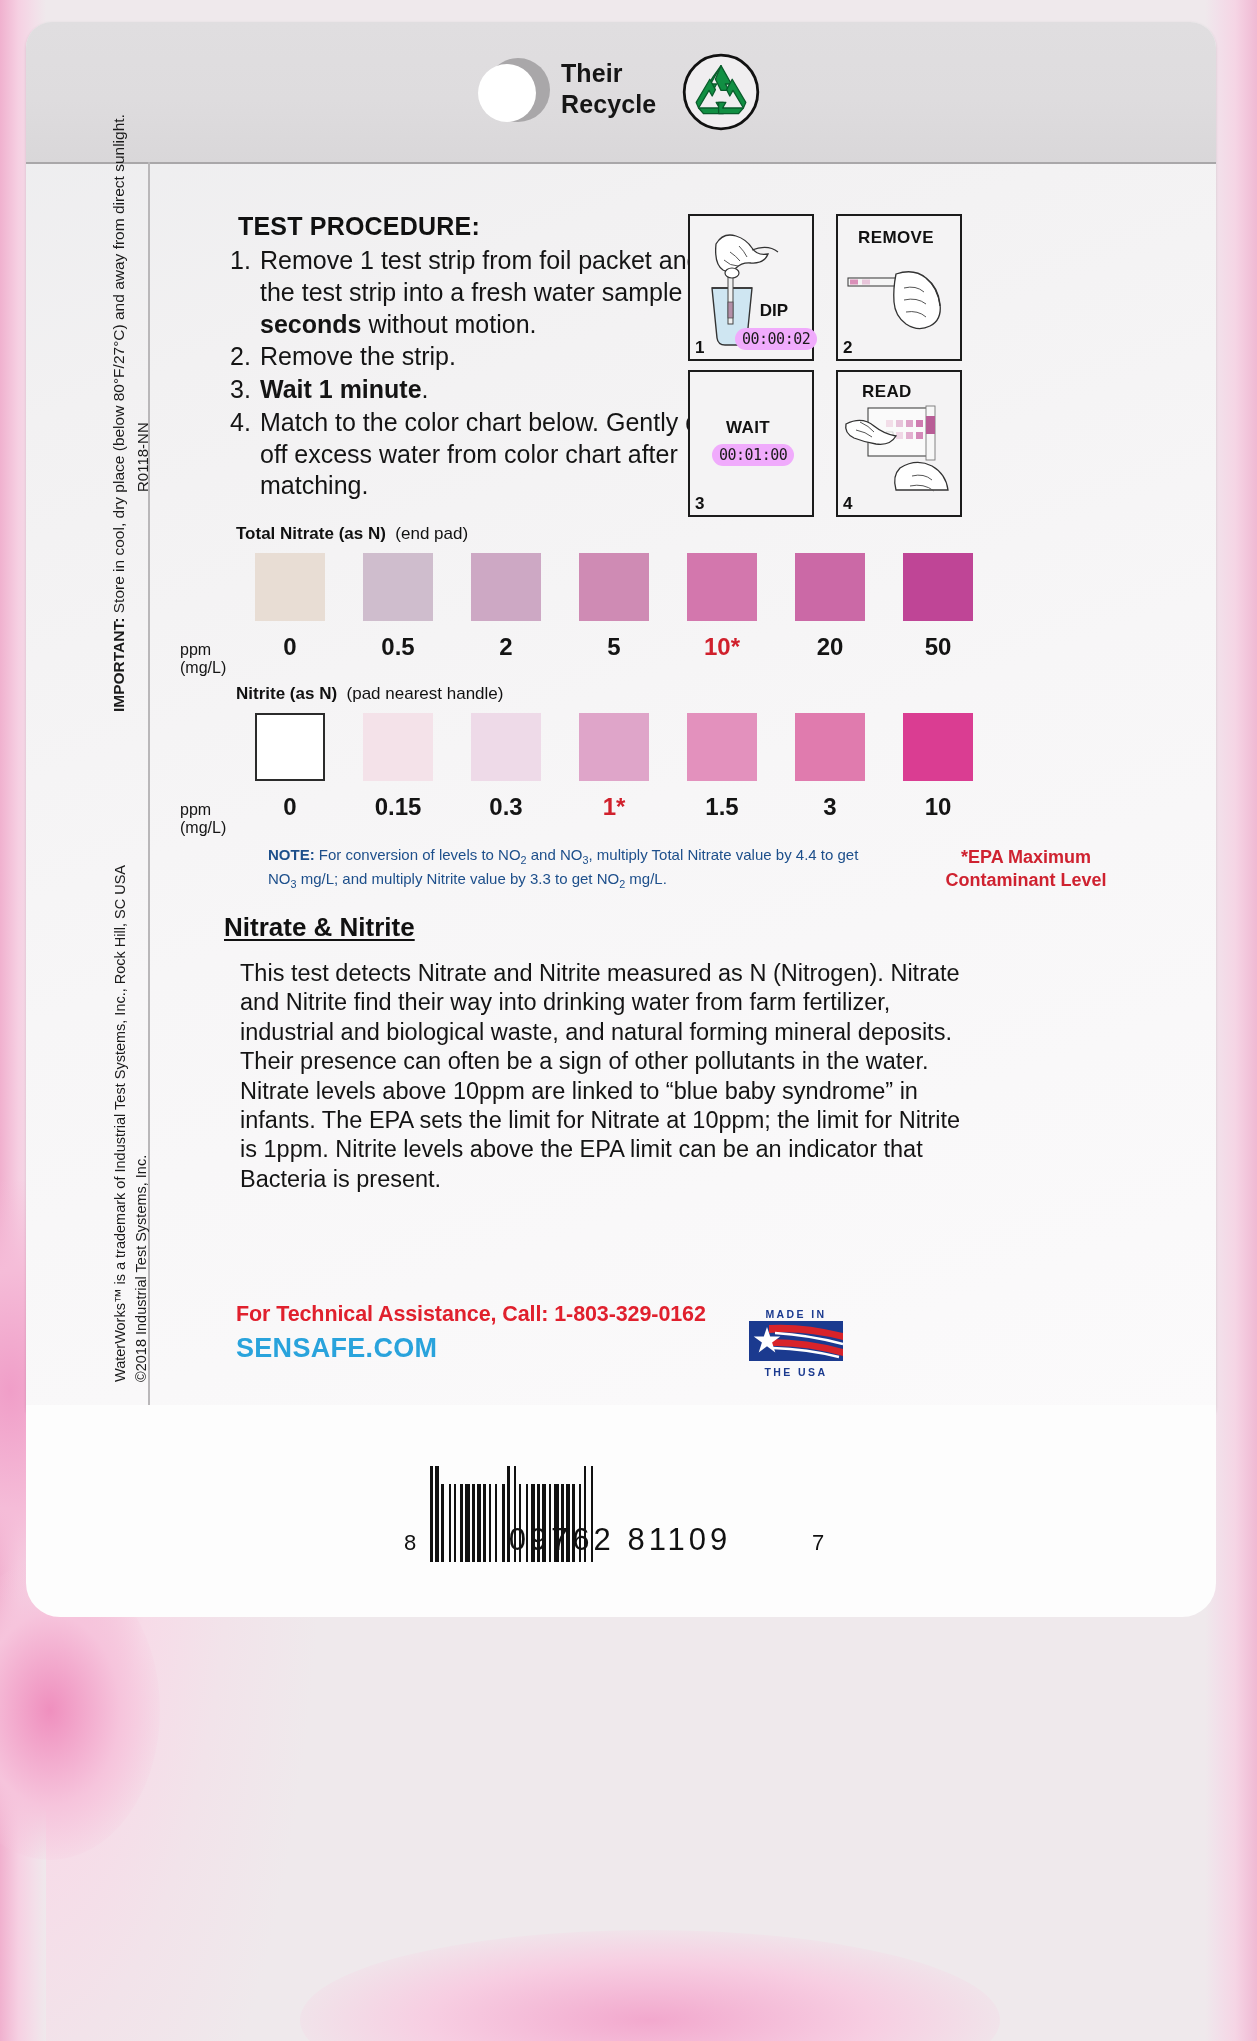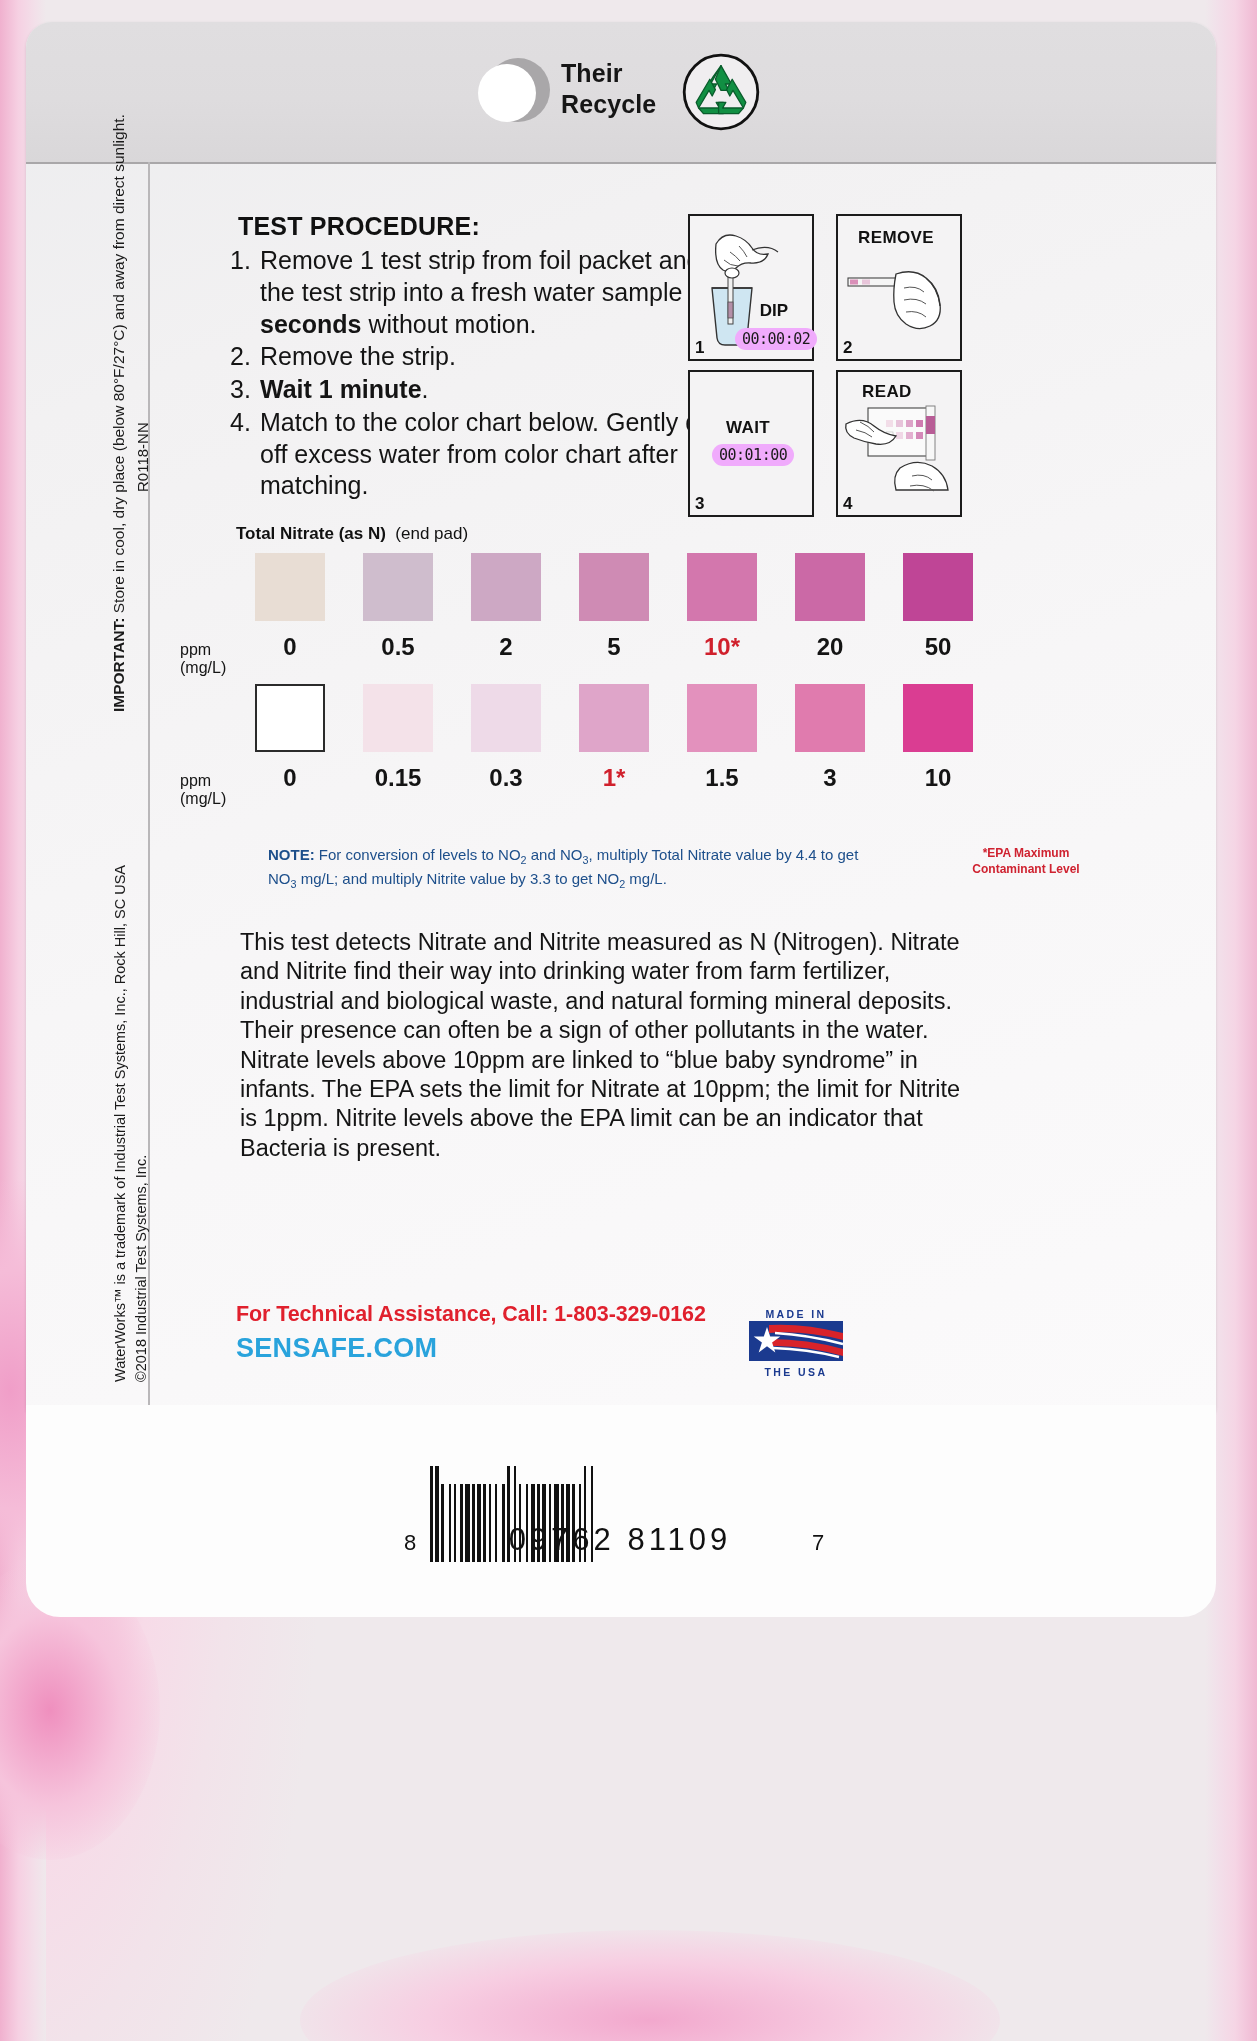--- a/index.html
+++ b/index.html
@@ -131,21 +131,21 @@
 
   
   #note-row{position:absolute;left:92px;top:672px;width:900px;}
   #note-text{
     position:absolute;left:0;top:0;width:620px;
     font-size:15px;line-height:1.42;color:#1d4f8b;
   }
   #note-text b{font-weight:bold;}
   #epa-note{
     position:absolute;left:658px;top:2px;width:200px;text-align:center;
-    font-size:12px;font-weight:bold;line-height:1.3;color:#cf2230;
+    font-size:18px;font-weight:bold;line-height:1.3;color:#cf2230;
   }
   sub{font-size:.72em;}
 
   
   #desc{position:absolute;left:48px;top:740px;width:760px;}
   #desc h2{
     font-size:26px;font-weight:bold;margin:0 0 4px 0;color:#111;
     text-decoration:underline;text-underline-offset:3px;
   }
   #desc p{font-size:23.5px;line-height:1.25;margin:16px;color:#141414;}
@@ -343,20 +343,24 @@
             </div>
             <div class="sw-cell">
               <div class="sw-box" style="background: rgb(191, 69, 150);"></div>
               <div class="sw-val">50</div>
             </div>
           </div>
       </div>
     </div>
 
     <div class="chart-block" id="nitrite-block">
+      <div class="chart-title">
+        <span>Nitrite (as N)</span>
+        <span class="sub">&nbsp;</span><span class="sub">(pad nearest handle)</span>
+      </div>
       <div style="position:relative;">
         <div class="ppm-label">
           <div>ppm</div>
           <div>(mg/L)</div>
         </div>
         <div class="swatch-row" id="nitrite-row">
             <div class="sw-cell">
               <div class="sw-box outline" style="background: rgb(255, 255, 255);"></div>
               <div class="sw-val">0</div>
             </div>
@@ -390,20 +394,21 @@
 
     <div id="note-row">
       <div id="note-text"><b>NOTE:</b><span> For conversion of levels to NO</span><sub>2</sub><span> and NO</span><sub>3</sub><span>, multiply Total Nitrate value by 4.4 to get NO</span><sub>3</sub><span> mg/L; and multiply Nitrite value by 3.3 to get NO</span><sub>2</sub><span> mg/L.</span></div>
       <div id="epa-note">
         <div>*EPA Maximum</div>
         <div>Contaminant Level</div>
       </div>
     </div>
 
     <div id="desc">
+      <h2>Nitrate &amp; Nitrite</h2>
       <p>This test detects Nitrate and Nitrite measured as N (Nitrogen). Nitrate and Nitrite find their way into drinking water from farm fertilizer, industrial and biological waste, and natural forming mineral deposits. Their presence can often be a sign of other pollutants in the water. Nitrate levels above 10ppm are linked to “blue baby syndrome” in infants. The EPA sets the limit for Nitrate at 10ppm; the limit for Nitrite is 1ppm. Nitrite levels above the EPA limit can be an indicator that Bacteria is present.</p>
     </div>
 
     <div id="footer">
       <div id="tech-line">For Technical Assistance, Call: 1-803-329-0162</div>
       <div id="site-line">SENSAFE.COM</div>
 
       <div id="usa-badge">
         <div class="bt">MADE IN</div>
         <svg id="usa-flag" viewBox="0 0 94 40">

